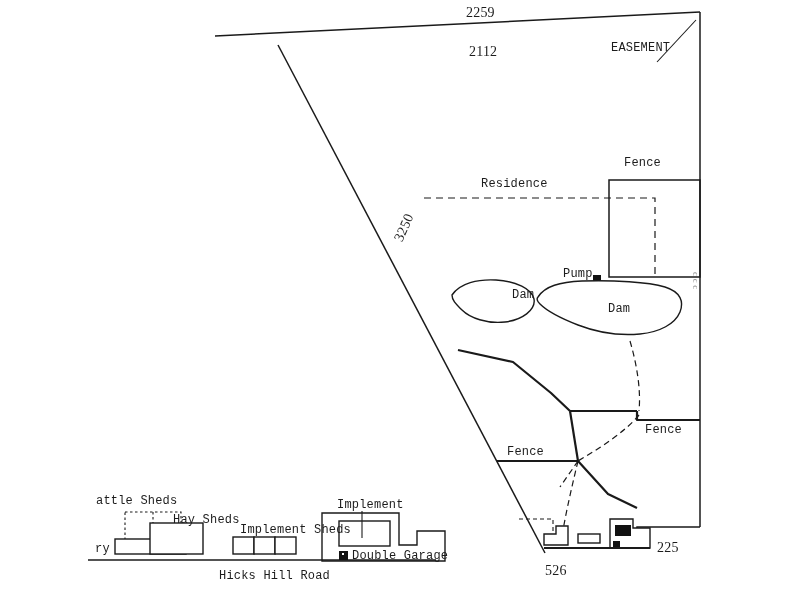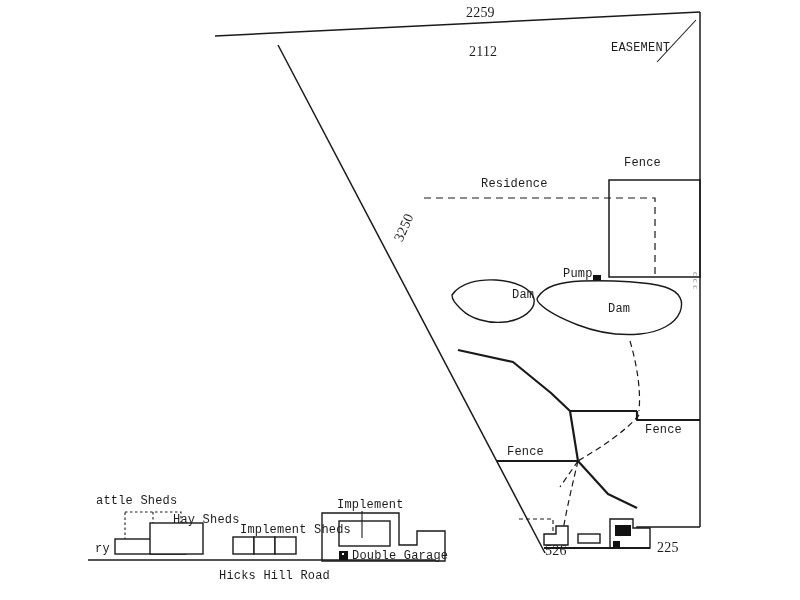--- a/index.html
+++ b/index.html
@@ -152,21 +152,21 @@
     <path d="M 362 511 L 362 538" fill="none" stroke="#1a1a1a" stroke-width="1.1"></path>
 
   </svg>
 
   <div class="lbl lbl-num" style="left:466px; top:6px;">2259</div>
 
   <div class="lbl lbl-num" style="left:469px; top:45px;">2112</div>
 
   <div class="lbl lbl-num rot-diag" style="left:392px; top:238px;">3250</div>
 
-  <div class="lbl lbl-num" style="left:545px; top:544px;">526</div>
+  <div class="lbl lbl-num" style="left:545px; top:564px;">526</div>
 
   <div class="lbl lbl-num" style="left:657px; top:541px;">225</div>
 
   <div class="lbl lbl-md" style="left:611px; top:42px;">EASEMENT</div>
 
   <div class="lbl faint rot-vert" style="left:700px; top:272px;">c c c</div>
 
   <div class="lbl lbl-md" style="left:481px; top:178px;">Residence</div>
 
   <div class="lbl lbl-md" style="left:563px; top:268px;">Pump</div>

